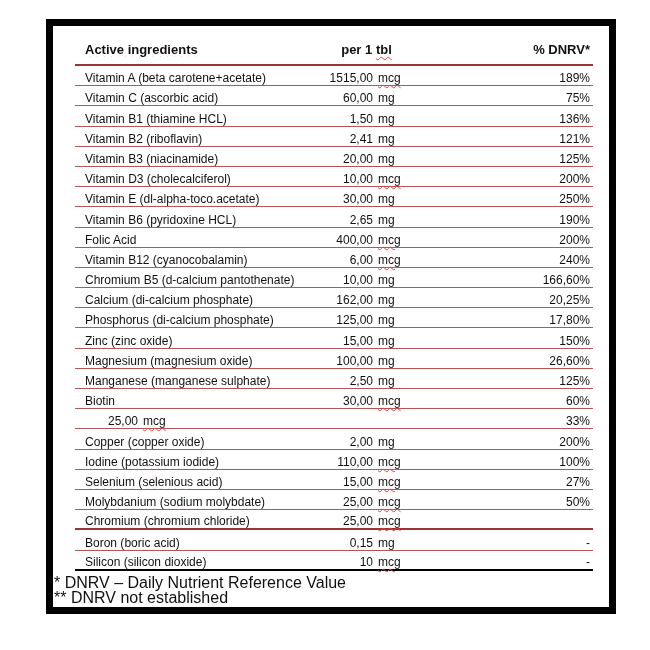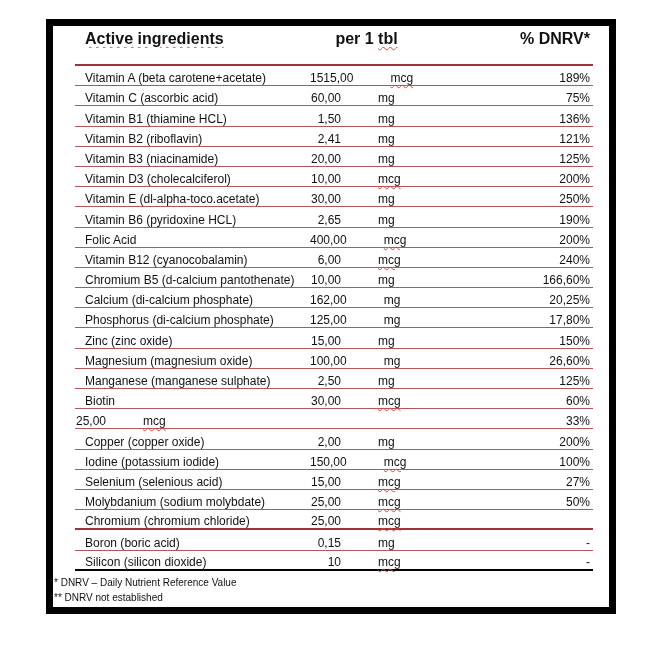--- a/index.html
+++ b/index.html
@@ -9,47 +9,47 @@
     color:#111;position:relative;overflow:hidden;
   }
   .frame{
     position:absolute;left:46px;top:19px;
     width:556px;height:581px;
     border:7px solid #000;background:#fff;
   }
   .table{margin:8px 16px 0 22px;}
   .hrow{
     height:32px;display:flex;align-items:flex-end;
-    padding-bottom:16px;box-sizing:border-box;
+    padding-bottom:7px;box-sizing:border-box;
     border-bottom:2px solid #9e3238;
-    font-weight:bold;font-size:16px;
+    font-weight:bold;font-size:13px;
   }
   .row{
     height:20.2px;display:flex;align-items:flex-end;
     box-sizing:border-box;border-bottom:1px solid #b55557;
     font-size:12px;
   }
   .row.strong{border-bottom:2px solid #9e3238;}
   .row.last{border-bottom:2px solid #000;}
   .c{white-space:nowrap;}
   .c.name{width:235px;padding-left:10px;box-sizing:border-box;overflow:hidden;}
-  .c.amt{width:95px;display:flex;gap:32px;}
+  .c.amt{width:95px;display:flex;}
   .c.amt .val{flex:1;text-align:right;}
   .c.amt .unit{width:27px;text-align:left;margin-left:5px;}
   .c.amt-h{width:95px;text-align:center;padding-left:18px;box-sizing:border-box;}
   .c.pct{flex:1;text-align:right;padding-right:3px;}
   .sq{
     text-decoration-line:underline;
     text-decoration-style:wavy;
     text-decoration-color:#e0443c;
     text-decoration-thickness:1px;
     text-underline-offset:2px;
   }
   .hdr-u{border-bottom:1.5px solid #000;padding-bottom:1px;}
-  .foot{margin:4px 0 0 1px;font-size:10px;line-height:15px;}
+  .foot{margin:4px 0 0 1px;font-size:16px;line-height:15px;}
 </style>
 </head>
 <body>
 
 <div class="frame">
   <div class="table">
     <div class="hrow">
       <div class="c name"><span class="hdr-u" id="hdr-ing"><span class="sq">Active ingredients</span></span></div>
       <div class="c amt-h"><span id="hdr-amt"><span>per 1 </span><span class="sq">tbl</span></span></div>
       <div class="c pct">% DNRV*</div>
@@ -202,21 +202,21 @@
           <div class="c name"><span class="sq">Copper</span><span> (</span><span class="sq">copper</span><span> oxide)</span></div>
           <div class="c amt">
             <span class="val">2,00</span>
             <span class="unit">mg</span>
           </div>
           <div class="c pct">200%</div>
         </div>
         <div class="row">
           <div class="c name"><span class="sq">Iodine</span><span> (</span><span class="sq">potassium iodide</span><span>)</span></div>
           <div class="c amt">
-            <span class="val">150,00</span>
+            <span class="val">110,00</span>
             <span class="unit sq">mcg</span>
           </div>
           <div class="c pct">100%</div>
         </div>
         <div class="row">
           <div class="c name"><span class="sq">Selenium</span><span> (</span><span class="sq">selenious</span><span> acid)</span></div>
           <div class="c amt">
             <span class="val">15,00</span>
             <span class="unit sq">mcg</span>
           </div>

